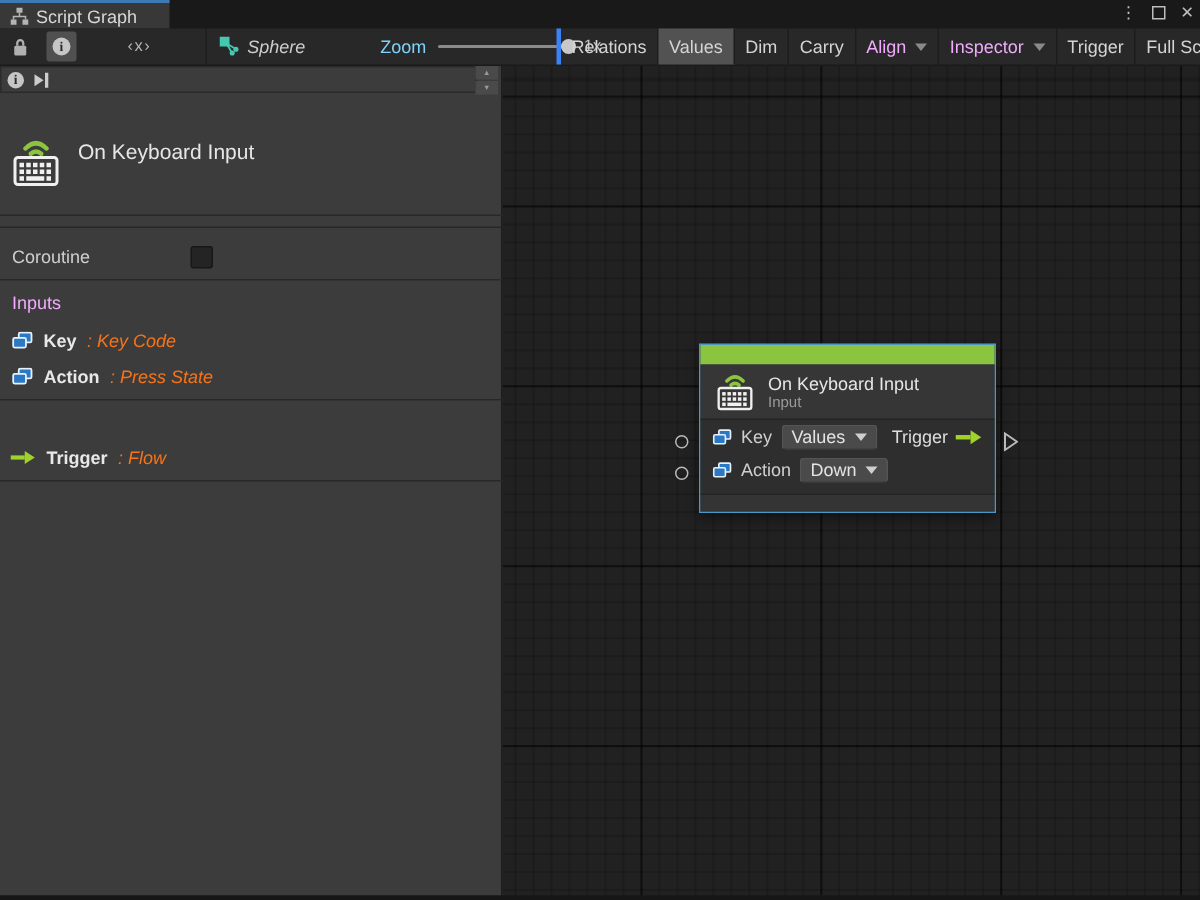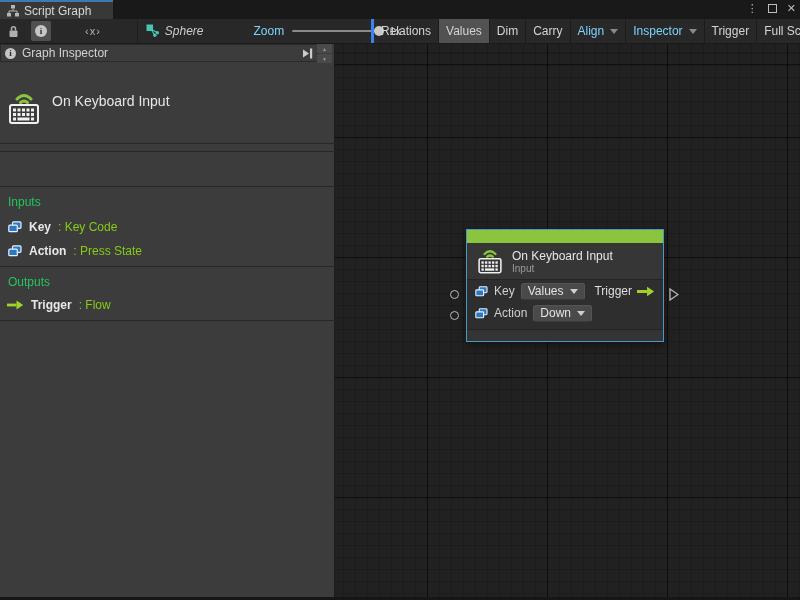--- a/index.html
+++ b/index.html
@@ -28,21 +28,21 @@
   .tb-sep { width: 1px; height: 24px; background: #1e1e1e; }
   .target-label { color: #cccccc; font-size: 12px; margin-left: 5px; font-style: italic; }
   .zoom-label { color: #7dd3fc; font-size: 12px; }
   .zoom-track { position: relative; width: 88px; height: 2px; background: #8a8a8a; border-radius: 1px; }
   .zoom-handle { position: absolute; right: -4px; top: -4px; width: 10px; height: 10px; border-radius: 50%; background: #c8c8c8; }
   .zoom-value { color: #c4c4c4; font-size: 11px; }
   .tb-buttons { position: absolute; left: 371px; top: 0; height: 24px; display: flex; align-items: stretch; }
   .tb-btn { display: flex; align-items: center; padding: 0 7px; color: #d4d4d4; font-size: 12px; white-space: nowrap; border-right: 1px solid #1c1c1c; }
   .tb-btn:first-child { border-left: 3px solid #3b82f6; }
   .tb-btn.active { background: #525252; }
-  .tb-btn.disabled { color: #7dd3fc; }
+  .tb-btn.disabled { color: #f0abfc; }
   .caret-down { display: inline-block; width: 0; height: 0; border-left: 4px solid transparent; border-right: 4px solid transparent;
                 border-top: 5px solid #8a8a8a; margin-left: 6px; }
 
   
   .canvas { position: absolute; left: 335px; top: 44px; width: 465px; height: 553px; background: #212121;
     background-image:
       repeating-linear-gradient(90deg, rgba(0,0,0,0.50) 0 1px, transparent 1px 120px),
       repeating-linear-gradient(0deg,  rgba(0,0,0,0.50) 0 1px, transparent 1px 120px),
       repeating-linear-gradient(90deg, rgba(0,0,0,0.16) 0 1px, transparent 1px 12px),
       repeating-linear-gradient(0deg,  rgba(0,0,0,0.16) 0 1px, transparent 1px 12px);
@@ -54,24 +54,24 @@
   .insp-header { position: absolute; left: 0; top: 0; width: 318px; height: 18px; background: #3c3c3c;
                  border: 1px solid #2b2b2b; display: flex; align-items: center; padding: 0 4px; gap: 6px; }
   .insp-header-label { color: #d2d2d2; font-size: 12px; flex: 1; }
   .scroller { position: absolute; right: 2px; top: 0; width: 15px; height: 19px; display: flex; flex-direction: column; gap: 1px; }
   .scroll-btn { height: 9px; background: #4a4a4a; color: #9a9a9a; font-size: 5px; display: flex; align-items: center; justify-content: center; }
   .insp-title-row { position: absolute; left: 0; top: 20px; width: 335px; height: 88px; display: flex; align-items: center; gap: 12px; padding-left: 8px; border-bottom: 1px solid #272727; }
   .insp-title { color: #e6e6e6; font-size: 14px; margin-top: -14px; }
   .insp-row { position: absolute; left: 0; width: 335px; display: flex; align-items: center; }
   .insp-label { color: #cfcfcf; font-size: 12px; }
   .checkbox { width: 15px; height: 15px; background: #242424; border: 1px solid #171717; border-radius: 2px; }
-  .section-head { color: #22c55e; font-size: 12px; }
+  .section-head { color: #f0abfc; font-size: 12px; }
   .divider { position: absolute; left: 0; width: 335px; height: 1px; background: #282828; }
   .port-name { color: #e8e8e8; font-size: 12px; font-weight: bold; }
-  .port-type { color: #84cc16; font-size: 12px; }
+  .port-type { color: #f97316; font-size: 12px; font-style: italic; }
 
   
   .node { position: absolute; left: 466px; top: 229px; width: 198px; height: 113px; background: #2e2e2e;
           border: 1px solid #4899c7; box-shadow: 0 3px 8px rgba(0,0,0,0.45); display: flex; flex-direction: column; }
   .node-strip { height: 13px; background: #8bc53f; }
   .node-header { height: 37px; background: #363636; display: flex; align-items: center; gap: 9px; padding-left: 10px; border-bottom: 1px solid #242424; }
   .node-title { color: #e6e6e6; font-size: 12px; line-height: 14px; }
   .node-subtitle { color: #9a9a9a; font-size: 10px; line-height: 11px; }
   .node-rows { flex: 1; background: #2e2e2e; }
   .node-row { height: 22px; display: flex; align-items: center; gap: 6px; padding: 0 8px; }
@@ -170,21 +170,20 @@
           <span>Full Screen</span>
         </span>
     </div>
   </div>
 
   <div class="canvas"></div>
 
   <div class="inspector">
     <div class="insp-header">
       <span class="info-circle" style="width:11px;height:11px;">i</span>
-      <span class="insp-header-label">Graph Inspector</span>
       <svg width="11" height="11" viewBox="0 0 11 11">
         <polygon points="1,1.5 7,5.5 1,9.5" fill="#cccccc"></polygon>
         <rect x="8" y="0.5" width="2.2" height="10" fill="#cccccc"></rect>
       </svg>
     </div>
     <div class="scroller">
       <span class="scroll-btn">▲</span>
       <span class="scroll-btn">▼</span>
     </div>
 
@@ -205,20 +204,24 @@
             <rect x="18.5" y="23" width="3" height="3"></rect>
             <rect x="23" y="23" width="3" height="3"></rect>
           <rect x="5" y="27.5" width="3" height="3"></rect>
             <rect x="9.5" y="27.5" width="12" height="3"></rect>
             <rect x="23" y="27.5" width="3" height="3"></rect>
         </g>
       </svg>
       <span class="insp-title">On Keyboard Input</span>
     </div>
 
+    <div class="insp-row" style="top:112px; height:30px; padding-left:8px;">
+      <span class="insp-label">Coroutine</span>
+      <span style="position:absolute; left:127px;" class="checkbox"></span>
+    </div>
     <div class="divider" style="top:99px"></div>
     <div class="divider" style="top:142px"></div>
 
     <div class="insp-row" style="top:146px; height:24px; padding-left:8px;">
       <span class="section-head">Inputs</span>
     </div>
     <div class="insp-row" style="top:172px; height:22px; padding-left:8px; gap:7px;">
       <svg width="14" height="12" viewBox="0 0 14 12">
         <rect x="4.5" y="0.8" width="8.5" height="6.5" rx="1" fill="#2b78c5" stroke="#e8f1fb" stroke-width="1.2"></rect>
         <rect x="0.8" y="4.2" width="8.5" height="6.5" rx="1" fill="#2b78c5" stroke="#e8f1fb" stroke-width="1.2"></rect>
@@ -229,23 +232,20 @@
     <div class="insp-row" style="top:196px; height:22px; padding-left:8px; gap:7px;">
       <svg width="14" height="12" viewBox="0 0 14 12">
         <rect x="4.5" y="0.8" width="8.5" height="6.5" rx="1" fill="#2b78c5" stroke="#e8f1fb" stroke-width="1.2"></rect>
         <rect x="0.8" y="4.2" width="8.5" height="6.5" rx="1" fill="#2b78c5" stroke="#e8f1fb" stroke-width="1.2"></rect>
       </svg>
       <span class="port-name">Action</span>
       <span class="port-type">: Press State</span>
     </div>
     <div class="divider" style="top:222px"></div>
 
-    <div class="insp-row" style="top:226px; height:24px; padding-left:8px;">
-      <span class="section-head">Outputs</span>
-    </div>
     <div class="insp-row" style="top:250px; height:22px; padding-left:7px; gap:7px;">
       <svg width="17" height="10" viewBox="0 0 17 10">
         <rect x="0" y="3.6" width="9.5" height="2.8" fill="#9fd32a"></rect>
         <polygon points="9.5,0.6 16.2,5 9.5,9.4" fill="#9fd32a"></polygon>
       </svg>
       <span class="port-name">Trigger</span>
       <span class="port-type">: Flow</span>
     </div>
 
     <div class="divider" style="top:276px"></div>

